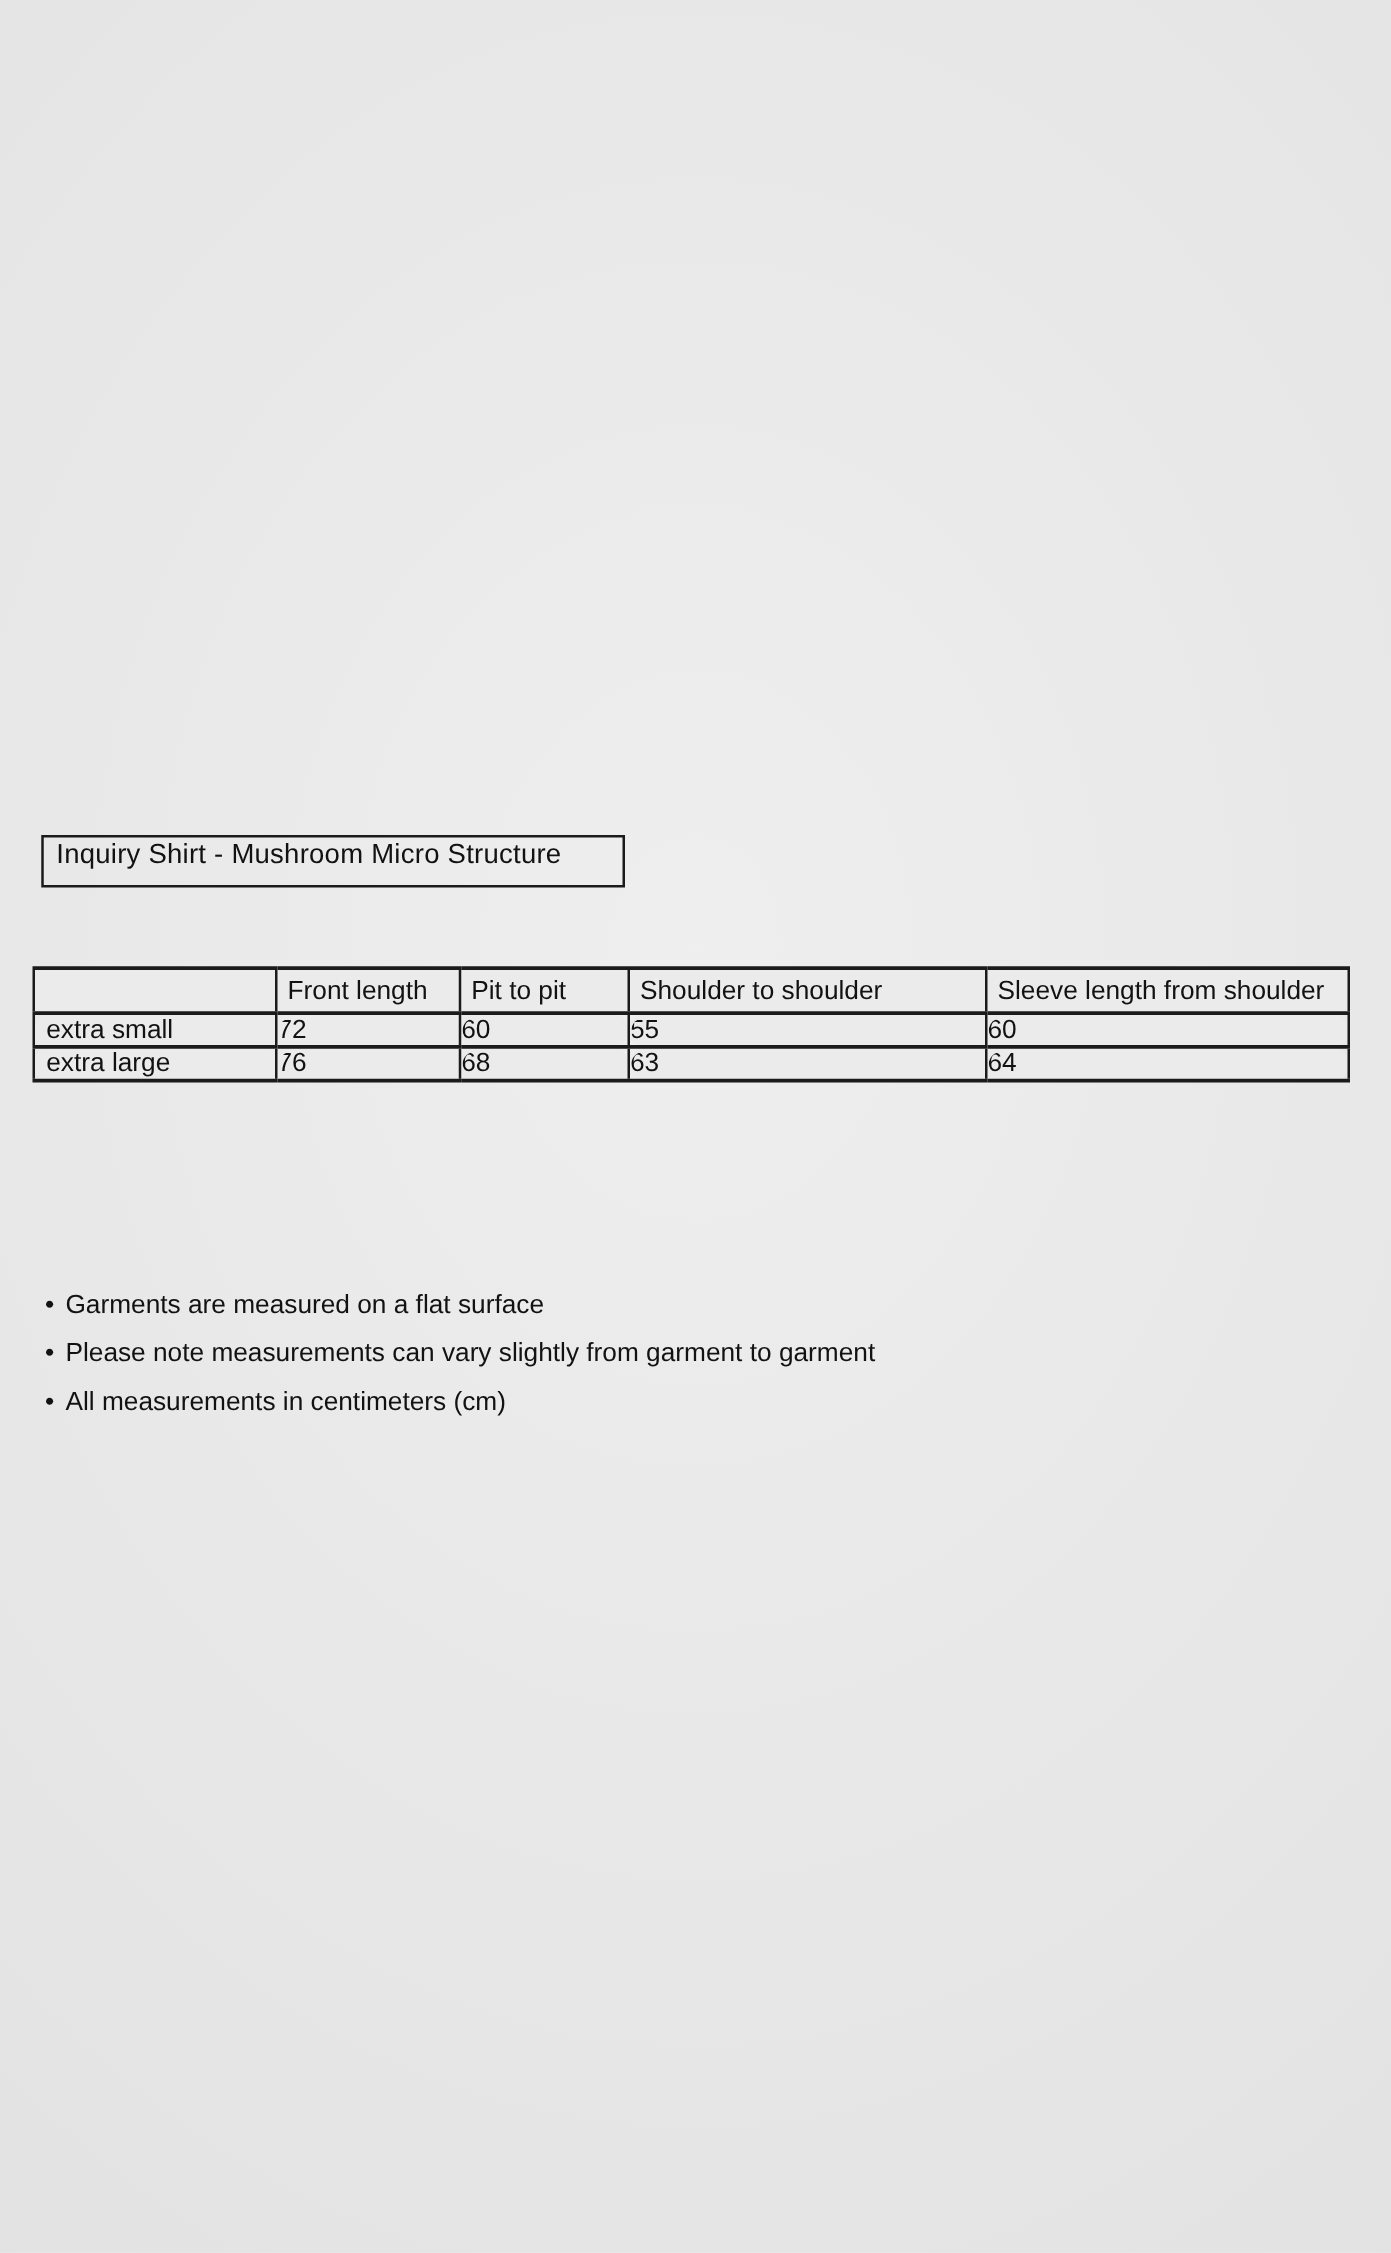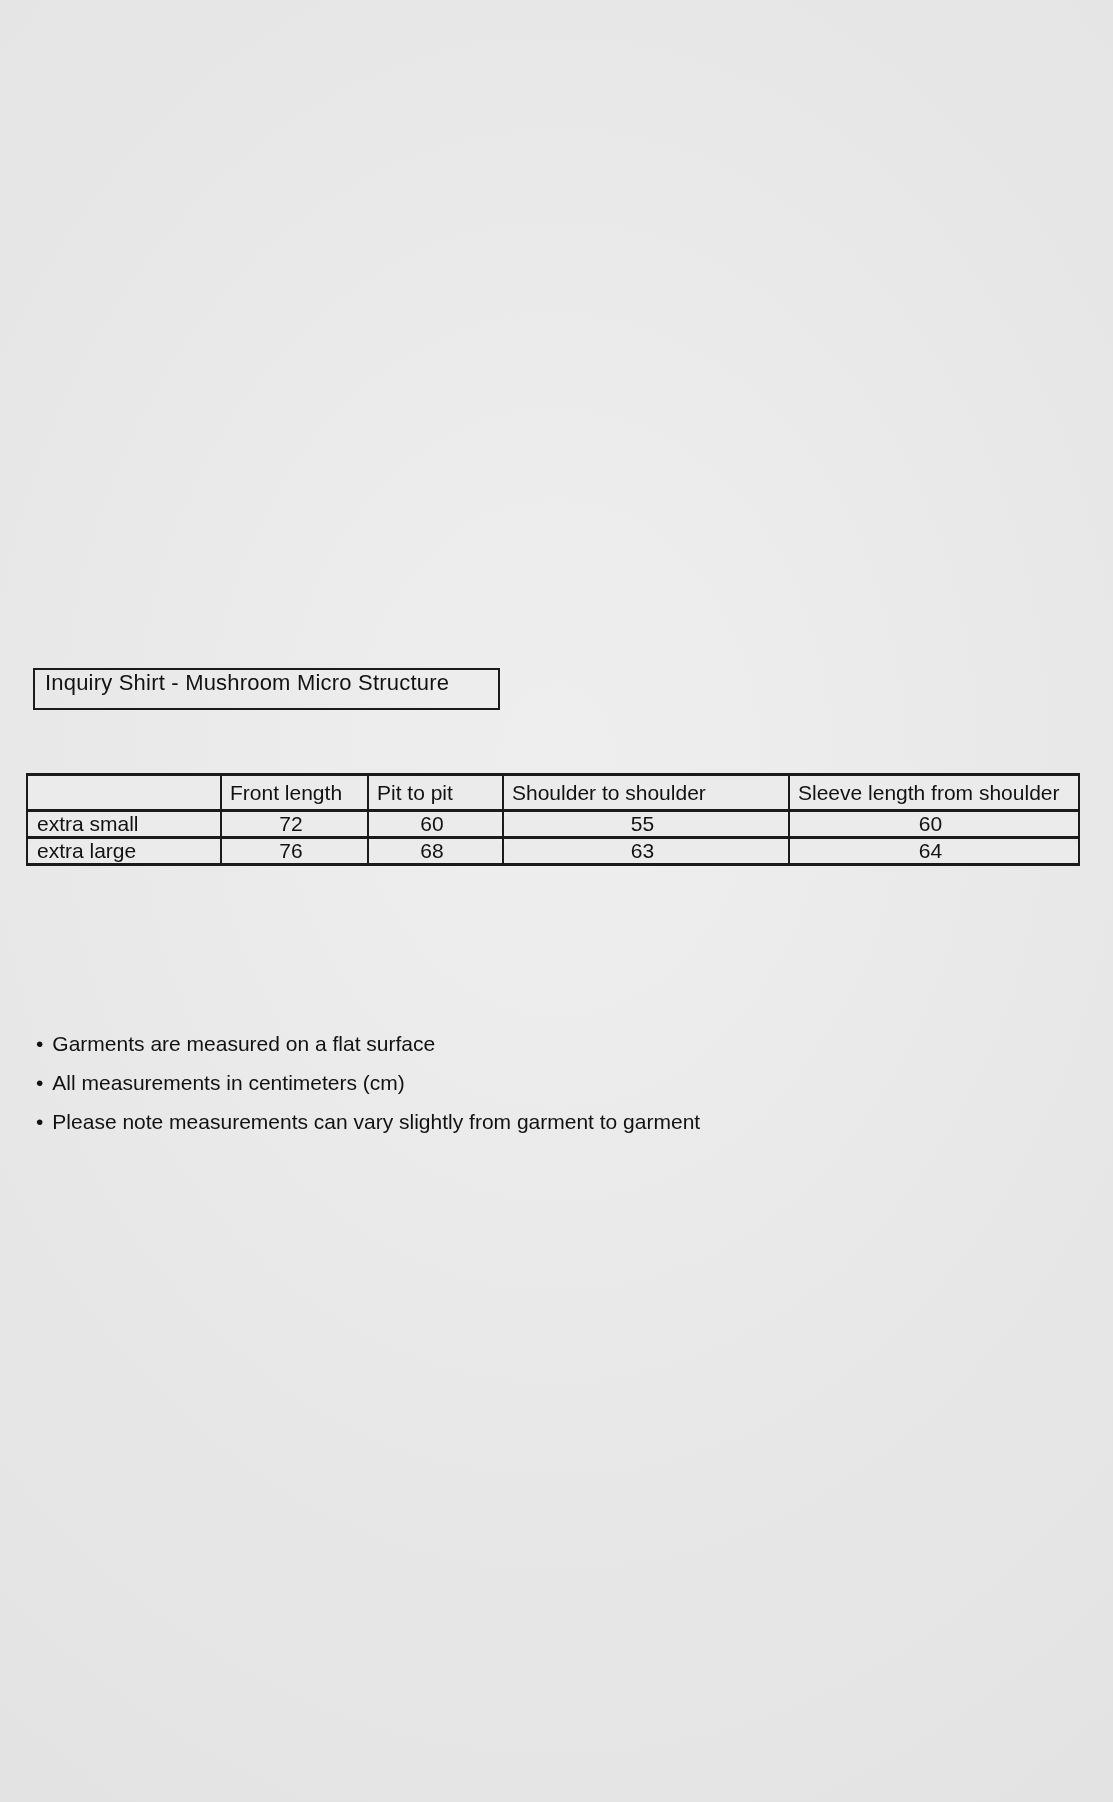--- a/index.html
+++ b/index.html
@@ -66,21 +66,21 @@
   }
   table.size-chart tbody td{
     height:23px;
     border-radius:18px;
   }
   table.size-chart td.row-label{
     text-align:left;
     padding-left:9px;
   }
   table.size-chart td.num{
-    text-align:center;
+    text-align:left;
     padding-right:7px;
   }
 
   .notes{
     position:absolute;
     left:36px; top:1024px;
     list-style:none;
     font-size:21px;
   }
   .notes li{
@@ -129,15 +129,15 @@
       <td class="num">76</td>
       <td class="num">68</td>
       <td class="num">63</td>
       <td class="num">64</td>
     </tr>
   </tbody>
 </table>
 
 <ul class="notes">
   <li>Garments are measured on a flat surface</li>
+  <li>Please note measurements can vary slightly from garment to garment</li>
   <li>All measurements in centimeters (cm)</li>
-  <li>Please note measurements can vary slightly from garment to garment</li>
 </ul>
 
 </body></html>

